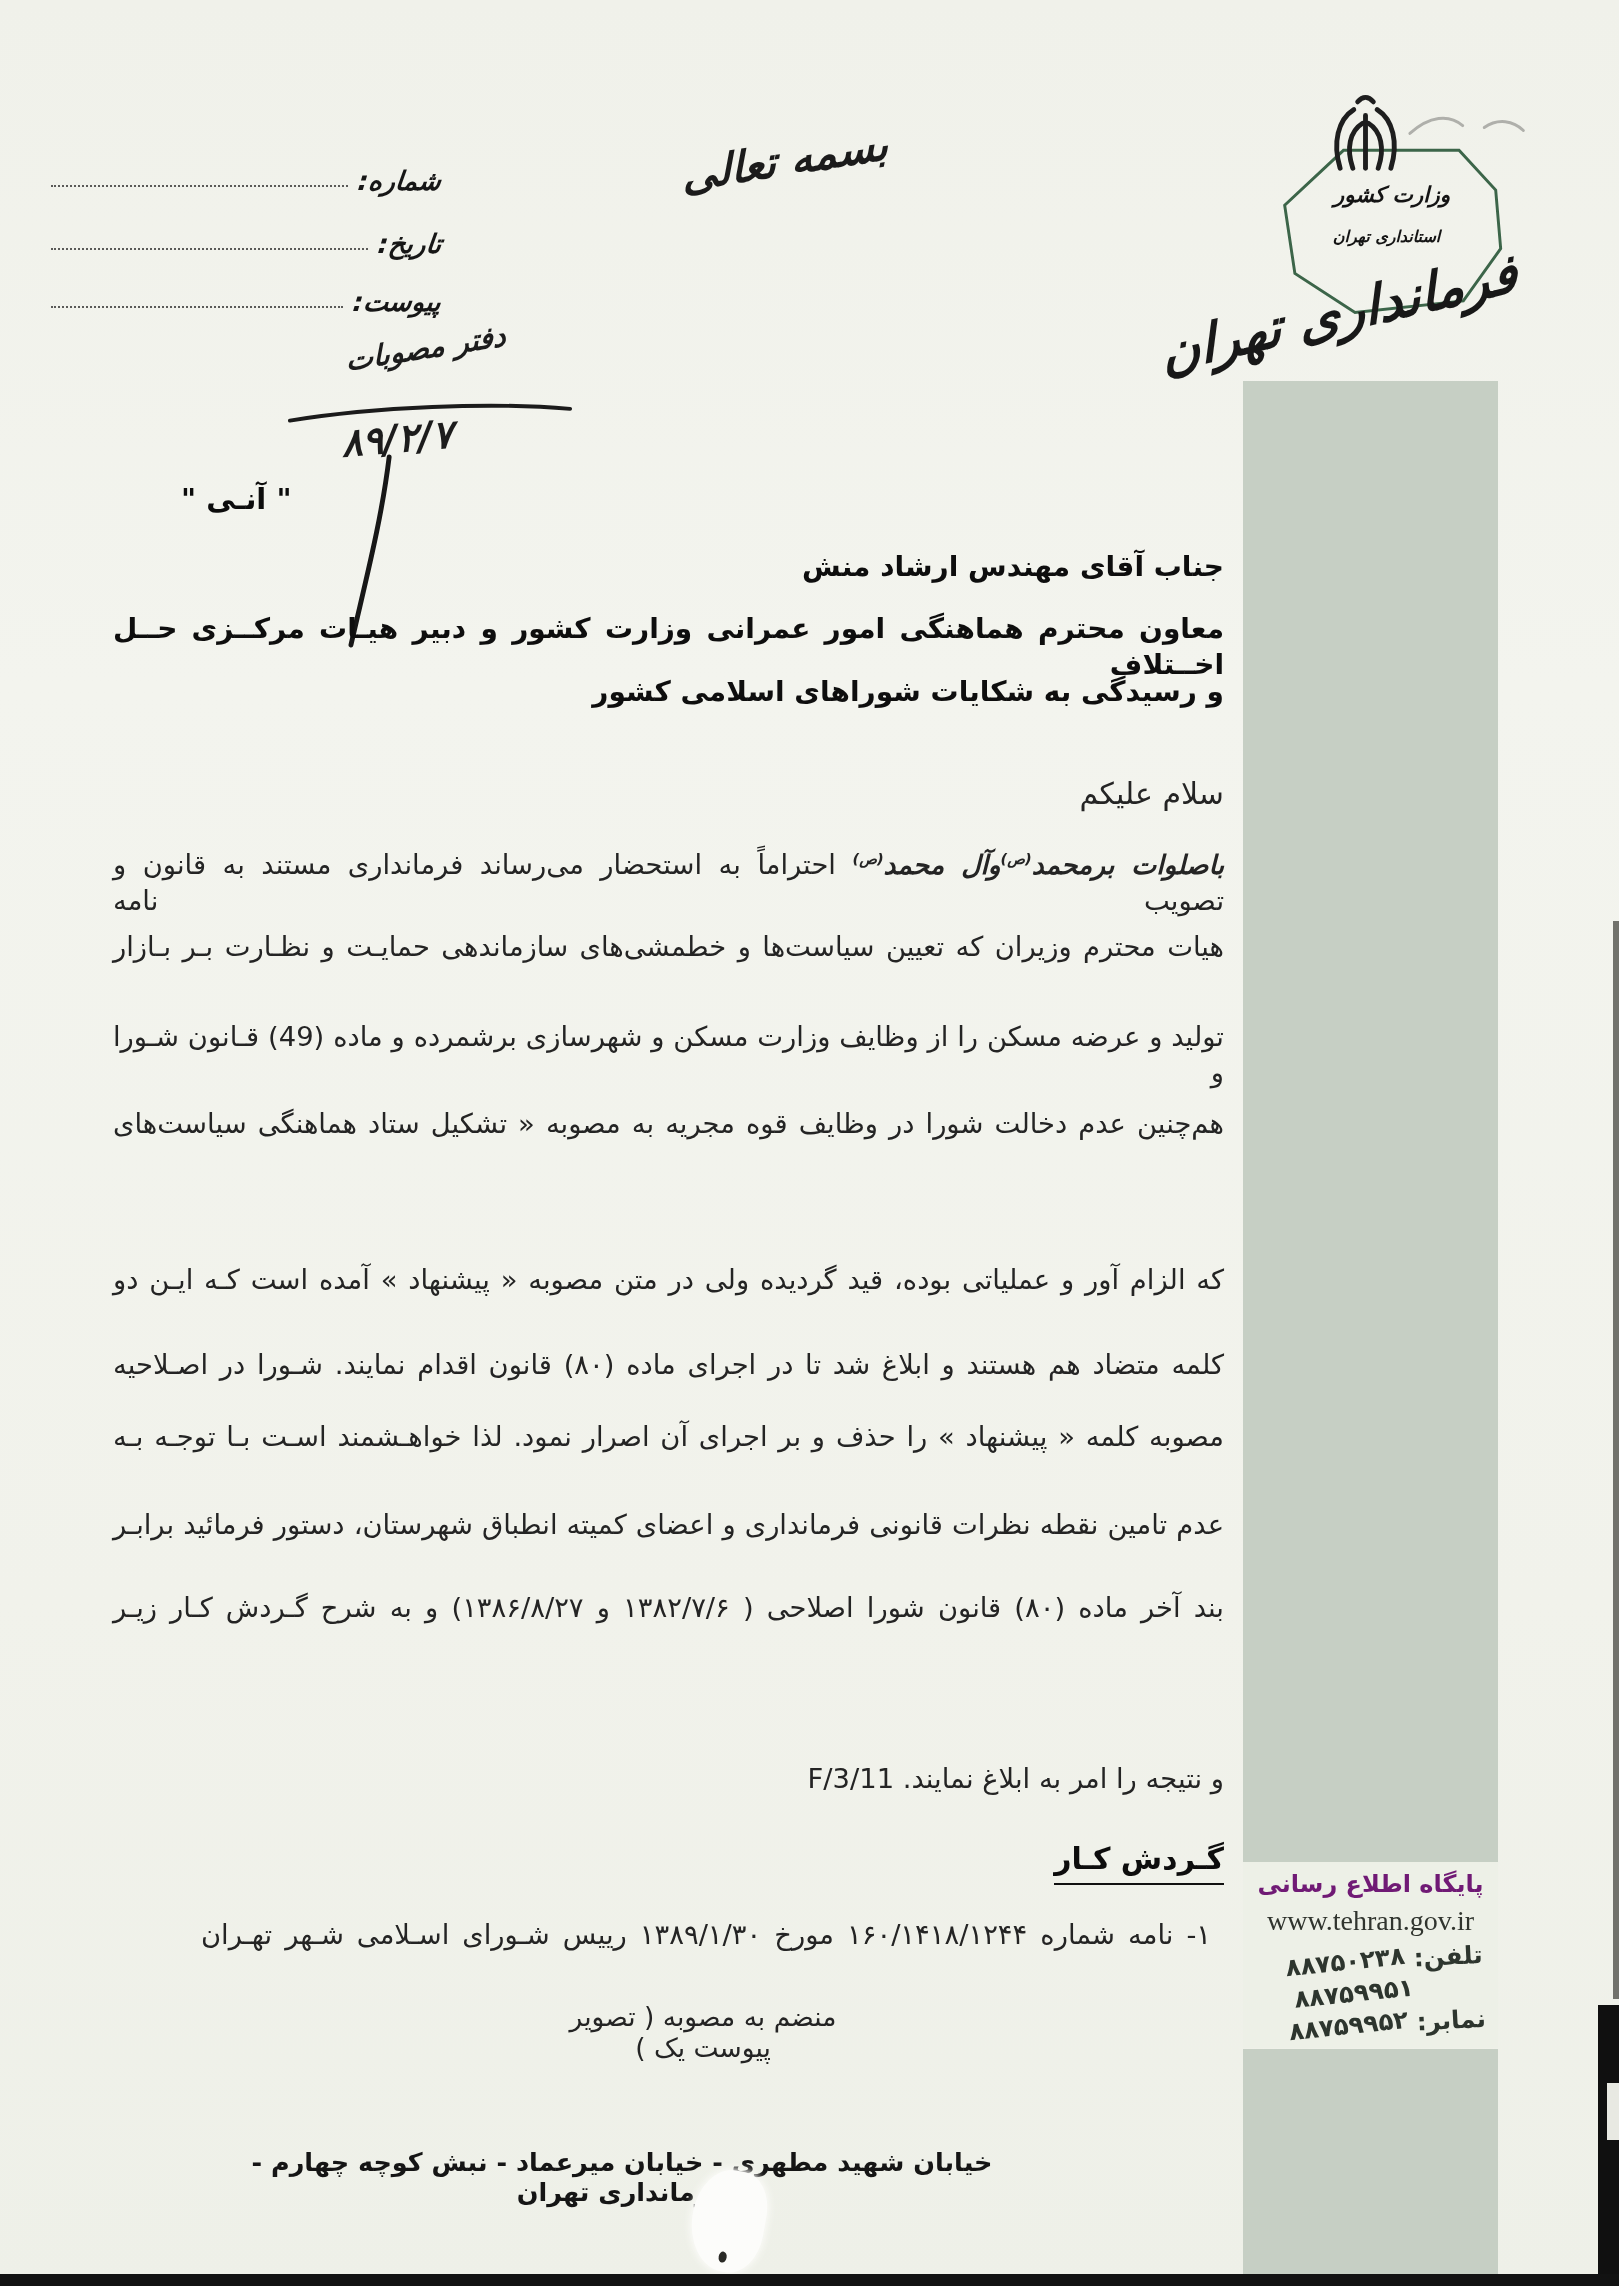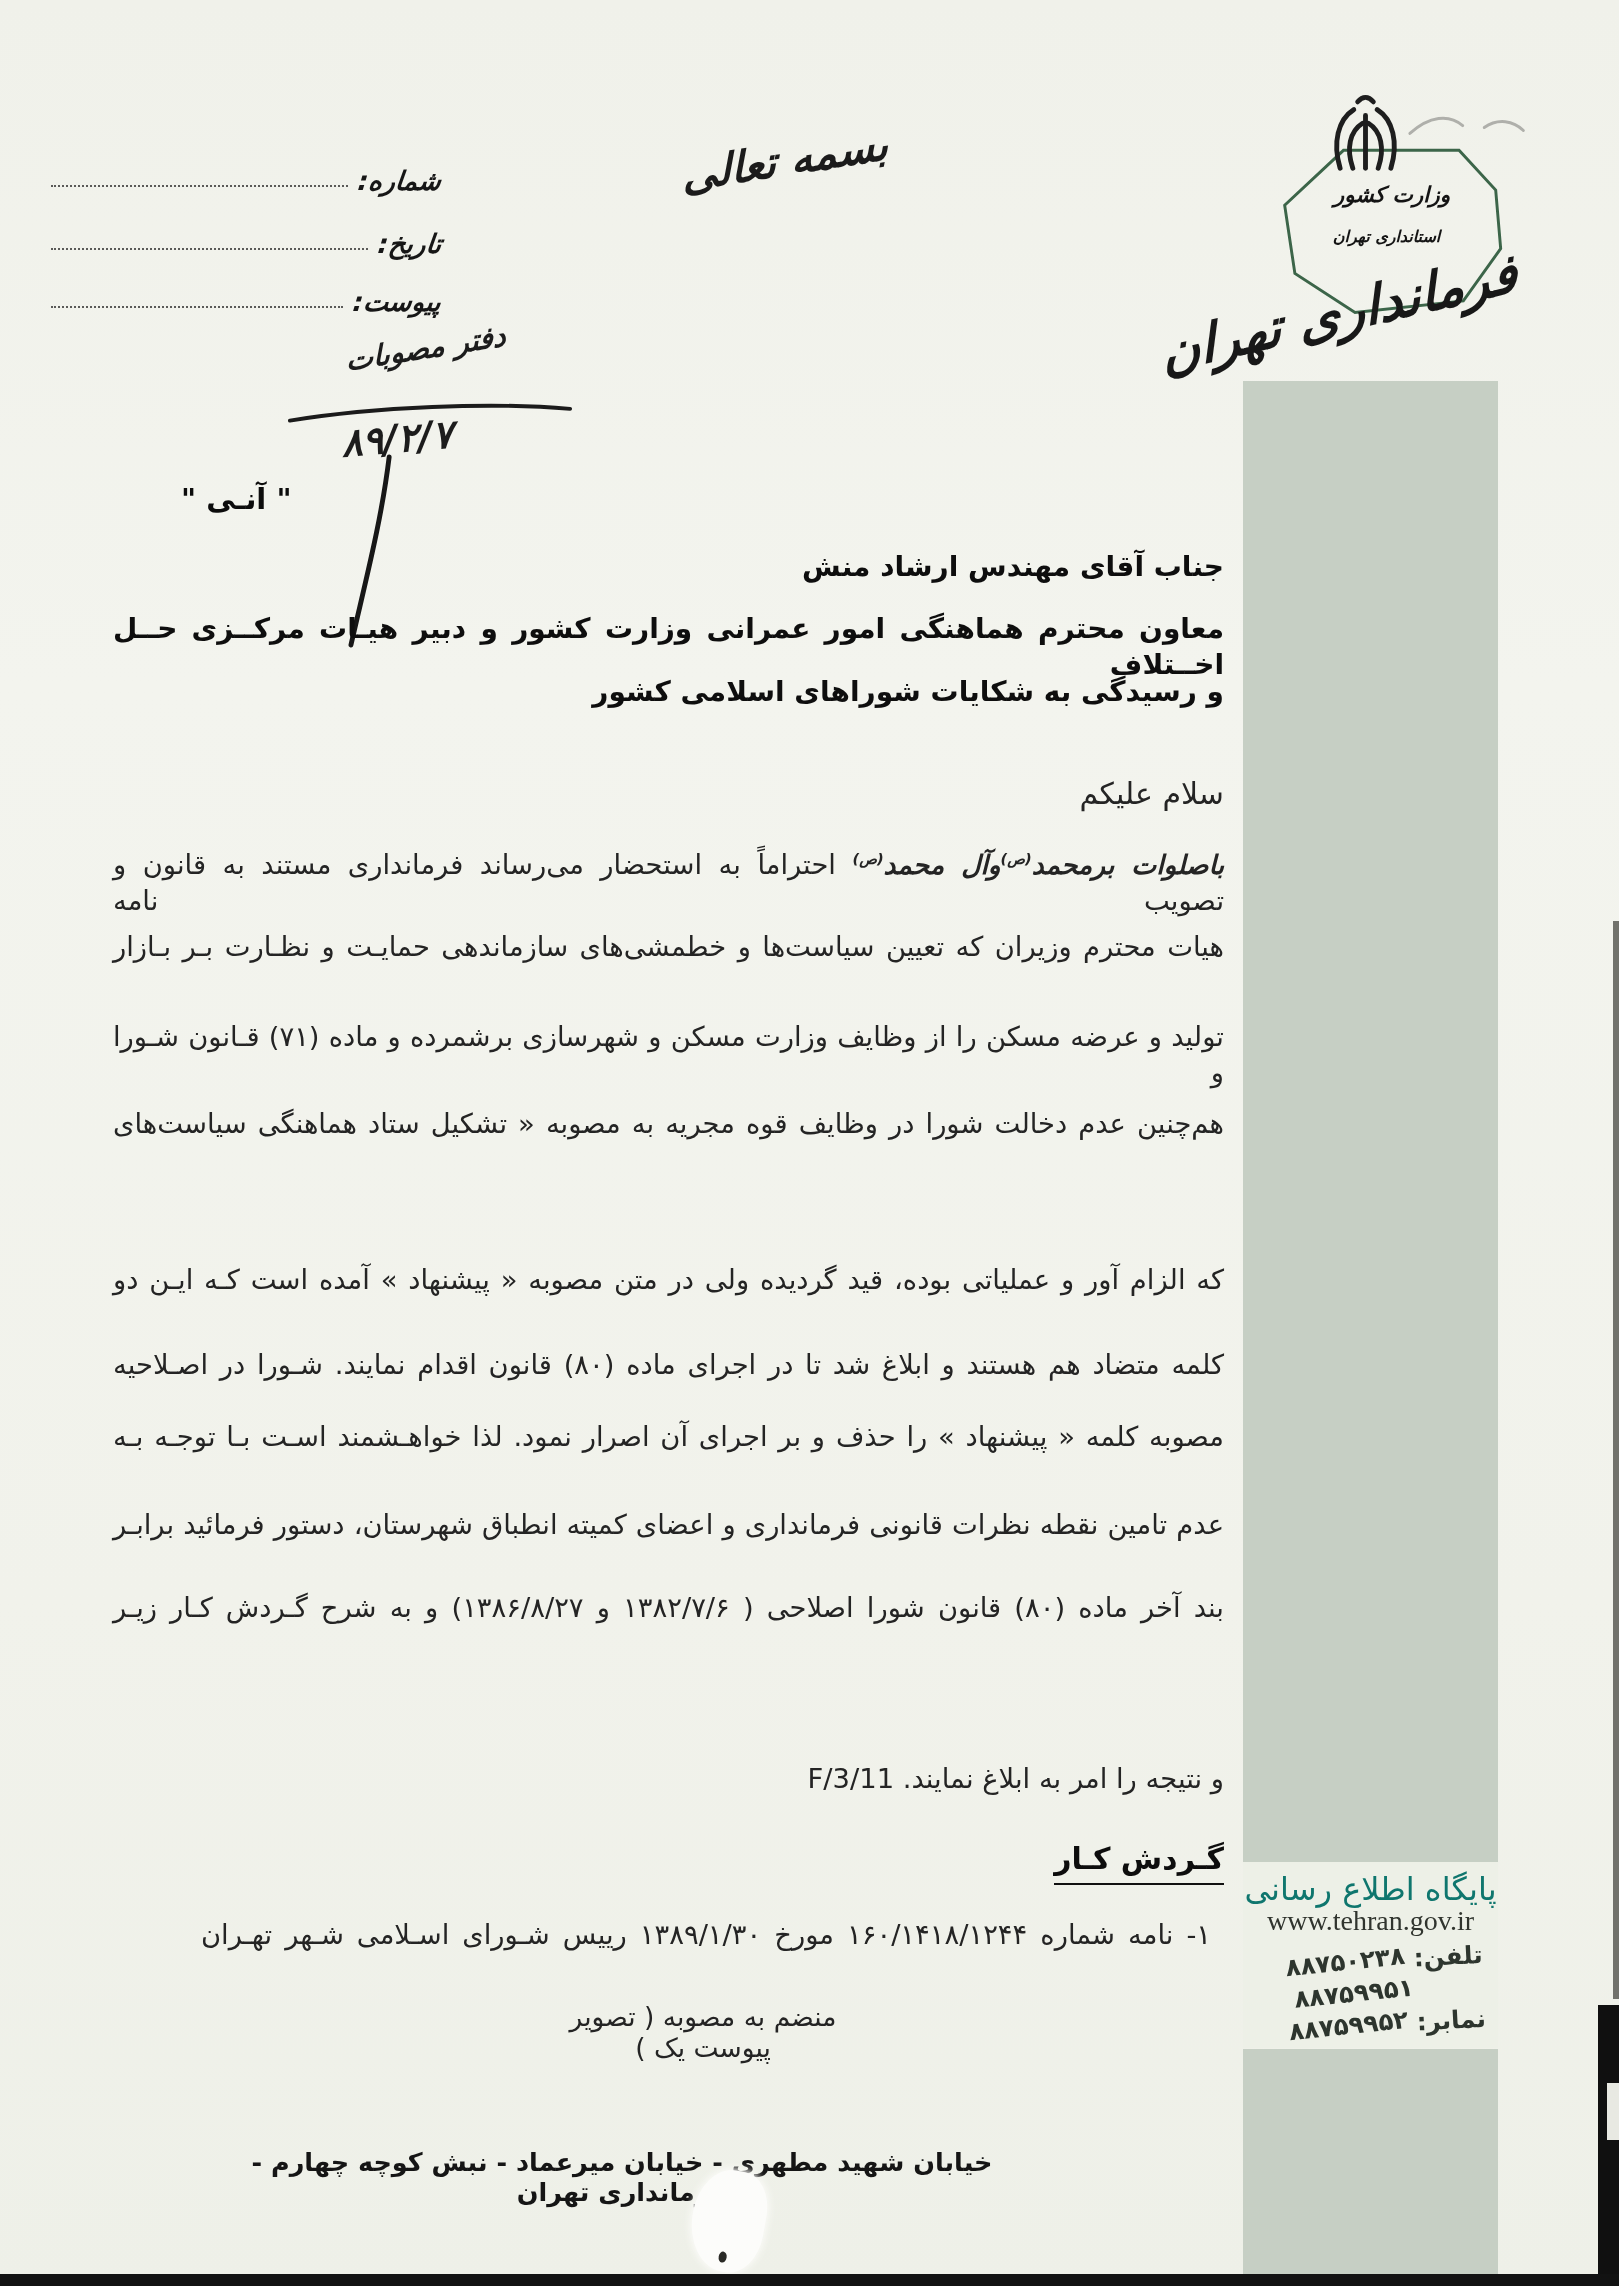--- a/index.html
+++ b/index.html
@@ -13,21 +13,21 @@
   .rgt{text-align:right;}
   .bold{font-weight:bold;color:#0e0e0e;font-size:28px;}
   .hand{font-style:italic;color:#1c1c1c;}
   .fieldrow{left:51px;width:390px;height:39px;display:flex;align-items:flex-end;}
   .dots{flex:1 1 auto;border-bottom:2px dotted #5a5a58;margin:0 9.8px 8.8px 0;height:1px;}
   .flabel{font-size:26.5px;font-weight:bold;font-style:italic;color:#161616;white-space:nowrap;
           transform:skewX(-6deg);}
   .sidebar-band{left:1243px;width:255px;background:#c6cfc4;}
   .contact{left:1243px;top:1862px;width:255px;height:186px;background:#edf0e7;}
   .contact div{direction:rtl;}
-  .ctitle{position:absolute;top:7.8px;width:100%;text-align:center;font-size:32px;font-weight:normal;color:#0f766e;}
+  .ctitle{position:absolute;top:7.8px;width:100%;text-align:center;font-size:24px;font-weight:bold;color:#701a75;}
   .cweb{position:absolute;top:43px;width:100%;text-align:center;font-family:"Liberation Serif","DejaVu Serif",serif;
         font-size:28px;color:#30342e;}
   .cphone{position:absolute;top:82px;right:13.7px;font-size:24.5px;font-weight:bold;color:#2d352e;
           transform:rotate(-3deg);text-align:right;line-height:1.3;}
   .cphone .num{display:inline-block;transform:rotate(-3deg);}
   .underline-title{display:inline-block;border-bottom:2.9px solid #111;padding-bottom:4.9px;
                    font-weight:bold;font-size:30px;color:#0d0d0d;}
   .logo-txt{text-align:center;font-style:italic;color:#141414;}
   .county{font-size:53px;font-weight:bold;font-style:italic;letter-spacing:-2px;color:#181818;
           transform:rotate(-13deg) skewX(-7deg);transform-origin:80% 30%;white-space:nowrap;}
@@ -101,21 +101,21 @@
   <div class="abs rtl line rgt bold" style="top:674px;">و رسیدگی به شکایات شوراهای اسلامی کشور</div>
 
   <div class="abs rtl line rgt" style="top:774px;font-size:30px;">سلام علیکم</div>
 
   <div class="abs rtl line just" style="top:847px;">
     <span class="blessing"><span>باصلوات برمحمد</span><span class="sup">(ص)</span><span>وآل محمد</span><span class="sup">(ص)</span></span>
     <span>احتراماً به استحضار می‌رساند فرمانداری مستند به قانون و تصویب نامه</span>
   </div>
 
   <div class="abs rtl line just" style="top:929px;">هیات محترم وزیران که تعیین سیاست‌ها و خطمشی‌های سازماندهی حمایـت و نظـارت بـر بـازار</div>
-  <div class="abs rtl line just" style="top:1019px;">تولید و عرضه مسکن را از وظایف وزارت مسکن و شهرسازی برشمرده و ماده (۷۱) قـانون شـورا و</div>
+  <div class="abs rtl line just" style="top:1019px;">تولید و عرضه مسکن را از وظایف وزارت مسکن و شهرسازی برشمرده و ماده (49) قـانون شـورا و</div>
   <div class="abs rtl line just" style="top:1106px;">هم‌چنین عدم دخالت شورا در وظایف قوه مجریه به مصوبه « تشکیل ستاد هماهنگی سیاست‌های</div>
   <div class="abs rtl line just" style="top:1262px;">که الزام آور و عملیاتی بوده، قید گردیده ولی در متن مصوبه « پیشنهاد » آمده است کـه ایـن دو</div>
   <div class="abs rtl line just" style="top:1347px;">کلمه متضاد هم هستند و ابلاغ شد تا در اجرای ماده (۸۰) قانون اقدام نمایند. شـورا در اصـلاحیه</div>
   <div class="abs rtl line just" style="top:1419px;">مصوبه کلمه « پیشنهاد » را حذف و بر اجرای آن اصرار نمود. لذا خواهـشمند اسـت بـا توجـه بـه</div>
   <div class="abs rtl line just" style="top:1507px;">عدم تامین نقطه نظرات قانونی فرمانداری و اعضای کمیته انطباق شهرستان، دستور فرمائید برابـر</div>
   <div class="abs rtl line just" style="top:1590px;">بند آخر ماده (۸۰) قانون شورا اصلاحی ( ۱۳۸۲/۷/۶ و ۱۳۸۶/۸/۲۷) و به شرح گـردش کـار زیـر</div>
 
   <div class="abs rtl line rgt" style="top:1761px;">و نتیجه را امر به ابلاغ نمایند. F/3/11</div>
 
   <div class="abs rtl line rgt" style="top:1839px;">

